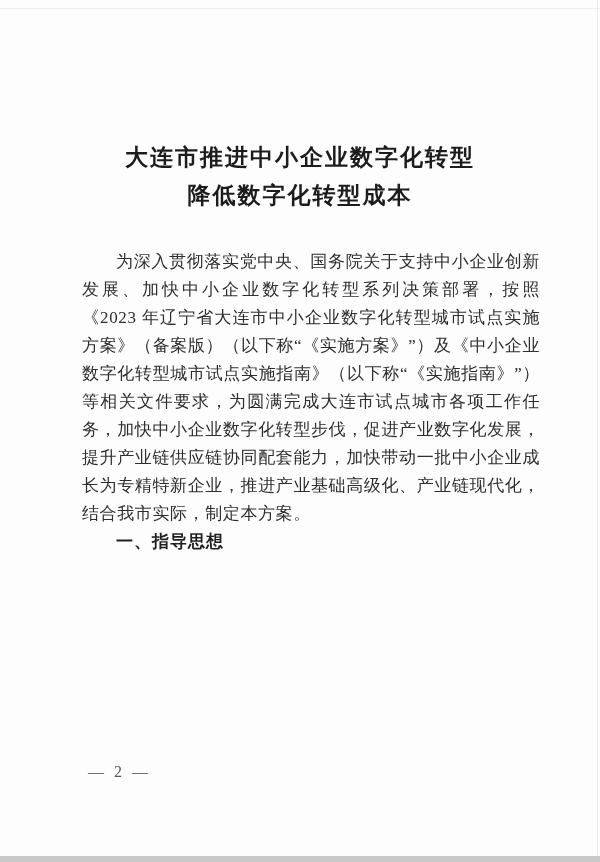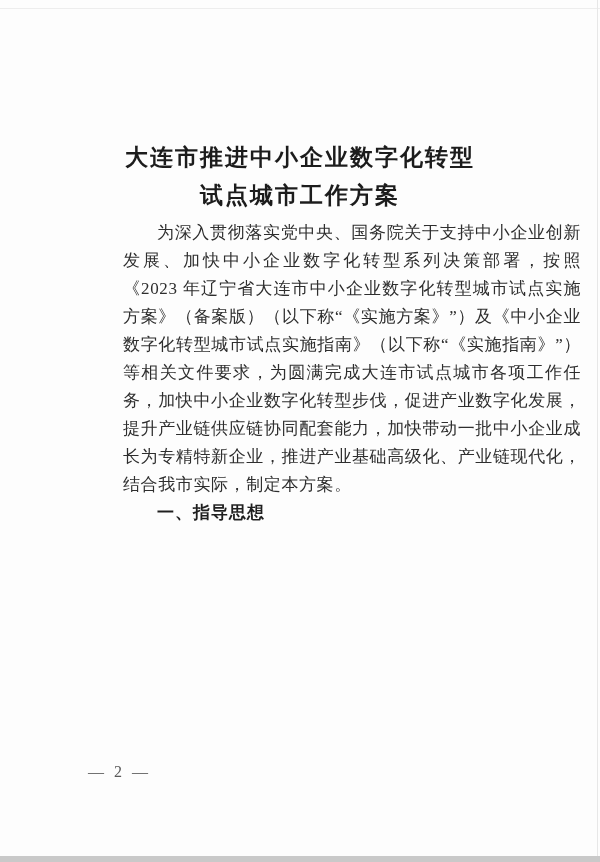--- a/index.html
+++ b/index.html
@@ -38,29 +38,28 @@
     right: 0;
     text-align: center;
     font-weight: bold;
     font-size: 23px;
     line-height: 38px;
     letter-spacing: 2px;
     color: #1c1c1c;
   }
   .doc-body {
     position: absolute;
-    top: 219px;
+    top: 248px;
     left: 82px;
     width: 458px;
     font-size: 17px;
     line-height: 28px;
     letter-spacing: 0.6px;
     text-align: justify;
     color: #2e2e2e;
-    margin-left: 41px;
   }
   .para {
     margin: 0;
     text-indent: 2em;
   }
   .heading {
     margin: 0;
     text-indent: 2em;
     font-size: 17px;
     line-height: 28px;
@@ -84,21 +83,21 @@
     background: #c9c9c9;
   }
 </style>
 </head>
 <body>
 
 <div class="page">
 
   <div class="doc-title">
     <div>大连市推进中小企业数字化转型</div>
-    <div>试点城市工作方案</div>
+    <div>降低数字化转型成本</div>
   </div>
 
   <div class="doc-body">
     <p class="para">为深入贯彻落实党中央、国务院关于支持中小企业创新发展、加快中小企业数字化转型系列决策部署，按照《2023 年辽宁省大连市中小企业数字化转型城市试点实施方案》（备案版）（以下称“《实施方案》”）及《中小企业数字化转型城市试点实施指南》（以下称“《实施指南》”）等相关文件要求，为圆满完成大连市试点城市各项工作任务，加快中小企业数字化转型步伐，促进产业数字化发展，提升产业链供应链协同配套能力，加快带动一批中小企业成长为专精特新企业，推进产业基础高级化、产业链现代化，结合我市实际，制定本方案。</p>
     <p class="heading">一、指导思想</p>
   </div>
 
   <div class="page-footer">— 2 —</div>
 
   <div class="scan-edge-bottom"></div>

